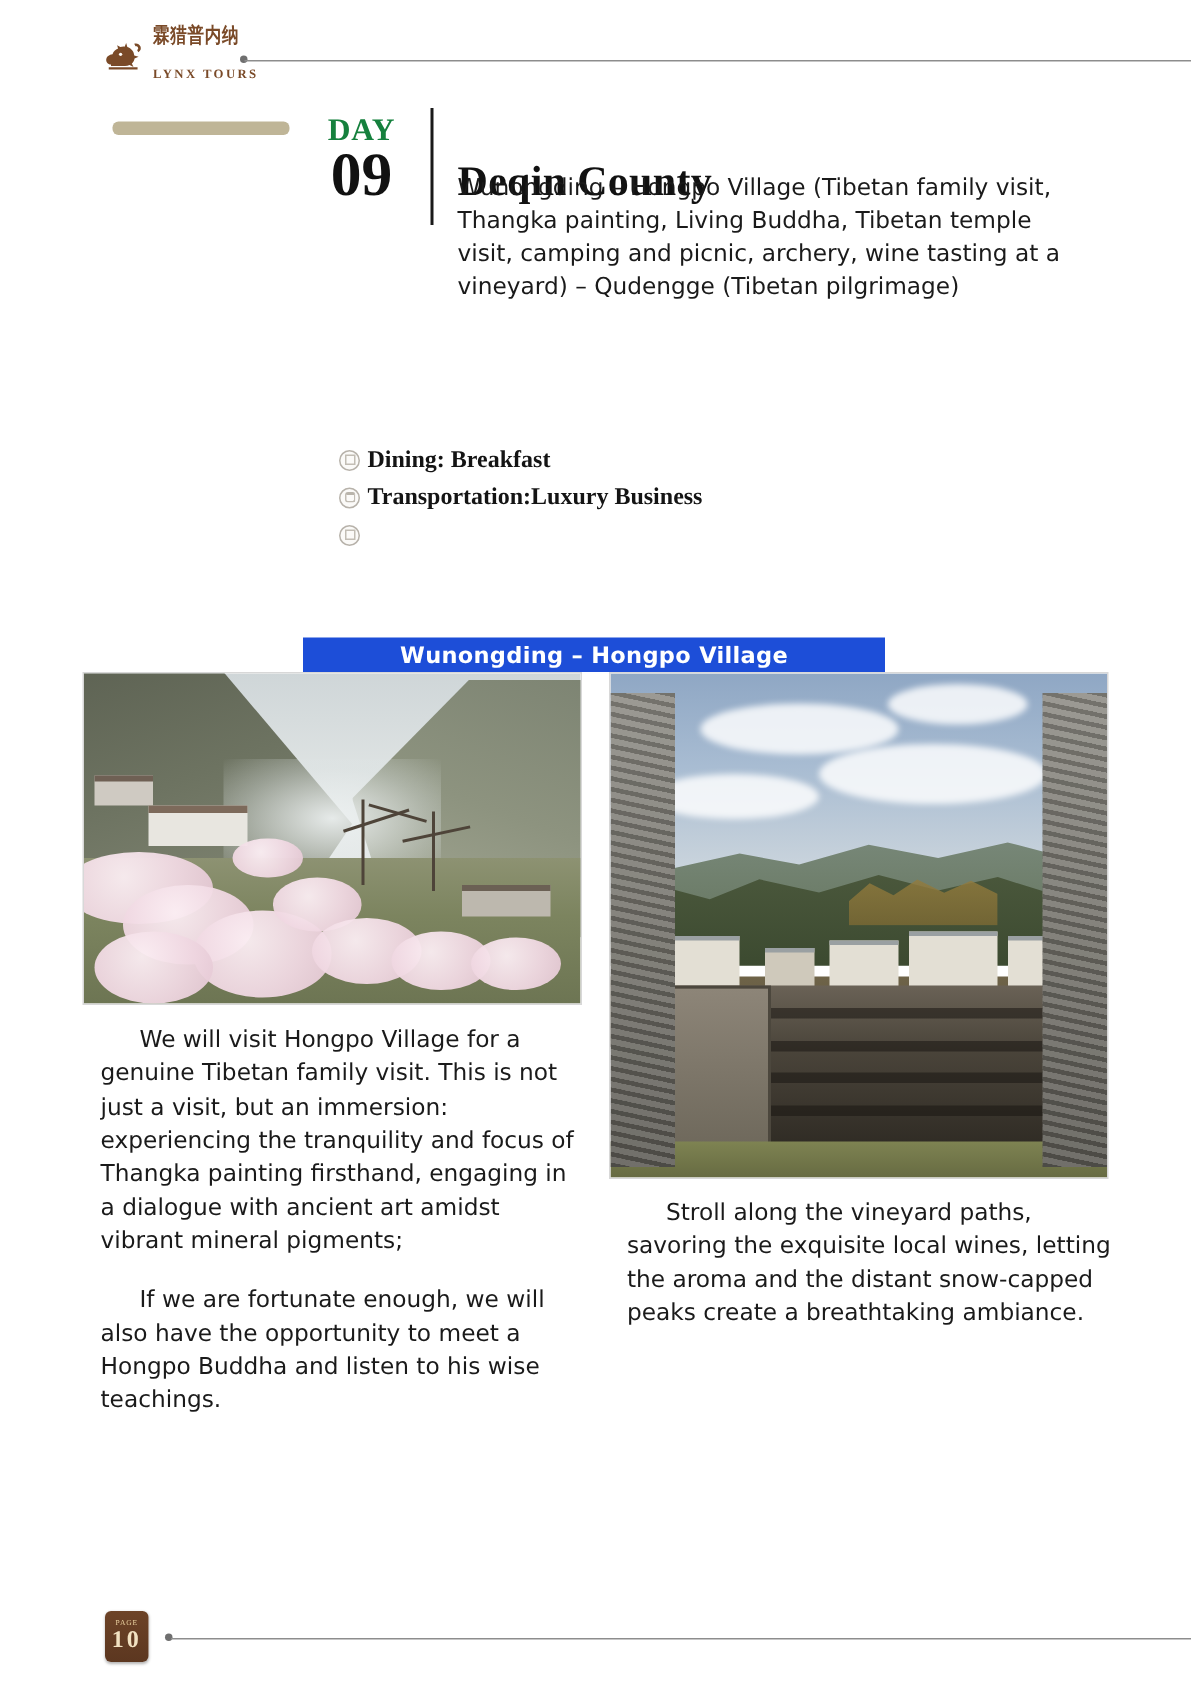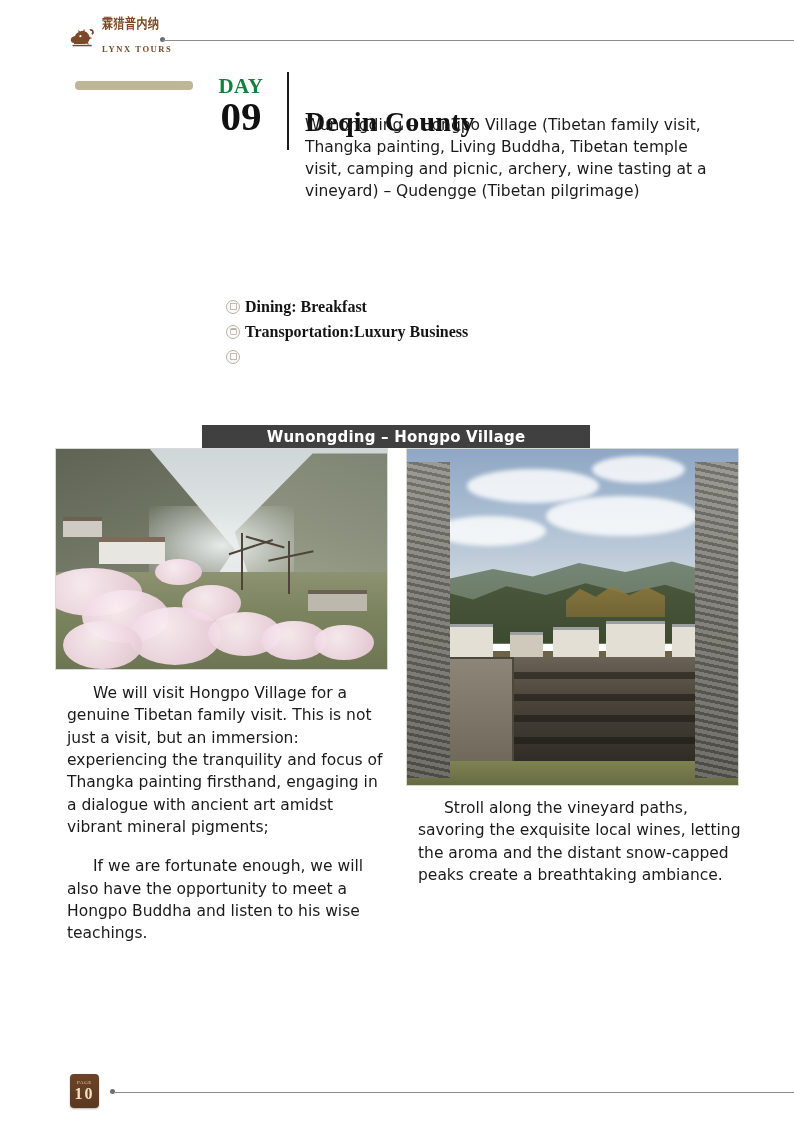--- a/index.html
+++ b/index.html
@@ -195,21 +195,21 @@
     white-space: nowrap;
   }
 
   
   .section-banner {
     position: absolute;
     left: 202px;
     top: 425px;
     width: 388px;
     height: 23px;
-    background: #404040;
+    background: #1d4ed8;
     display: flex;
     align-items: center;
     justify-content: center;
   }
   .section-banner-text {
     color: #ffffff;
     font-family: "DejaVu Sans", sans-serif;
     font-size: 15px;
     font-weight: 700;
     letter-spacing: 0.2px;

